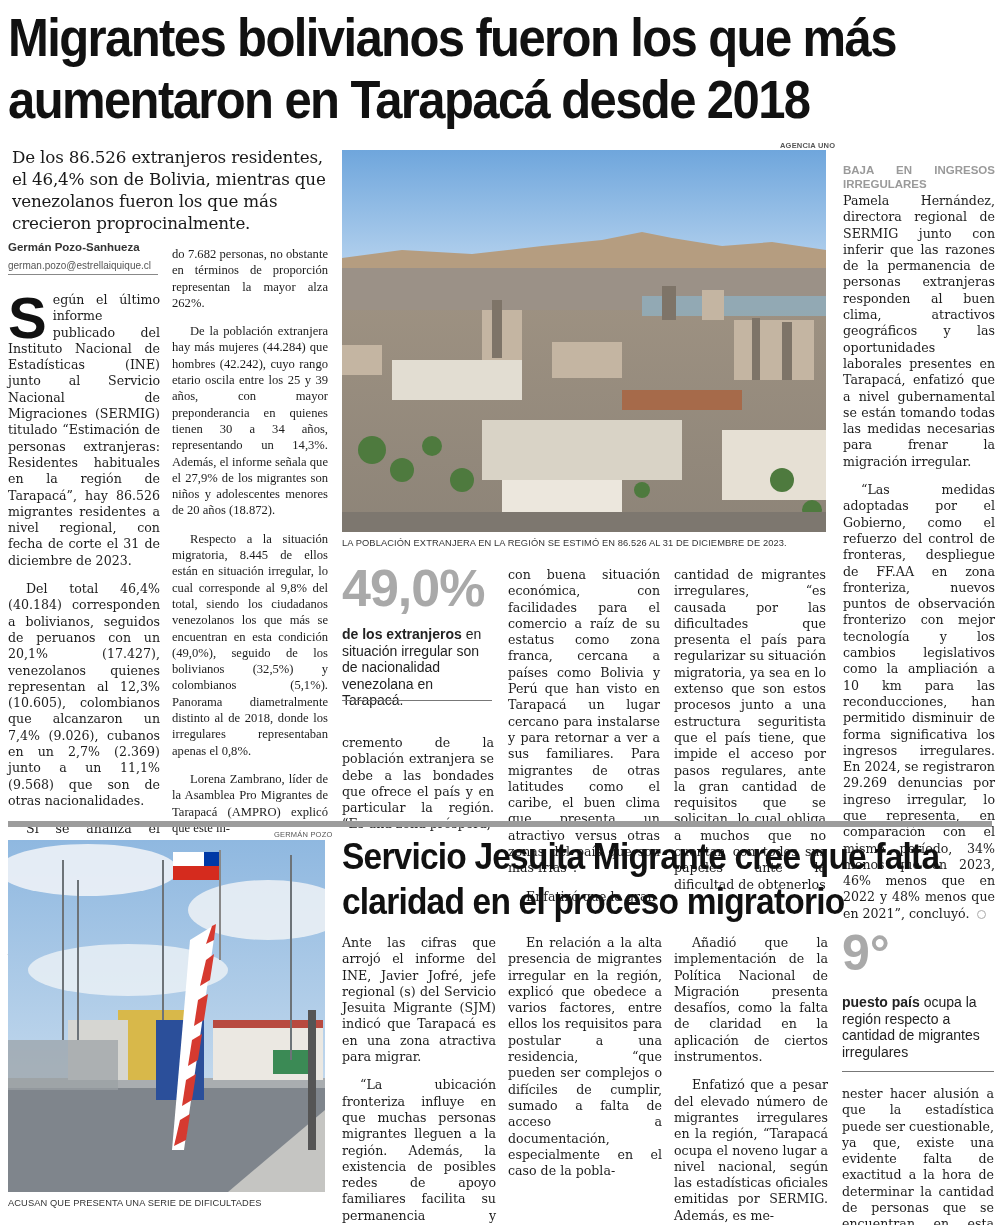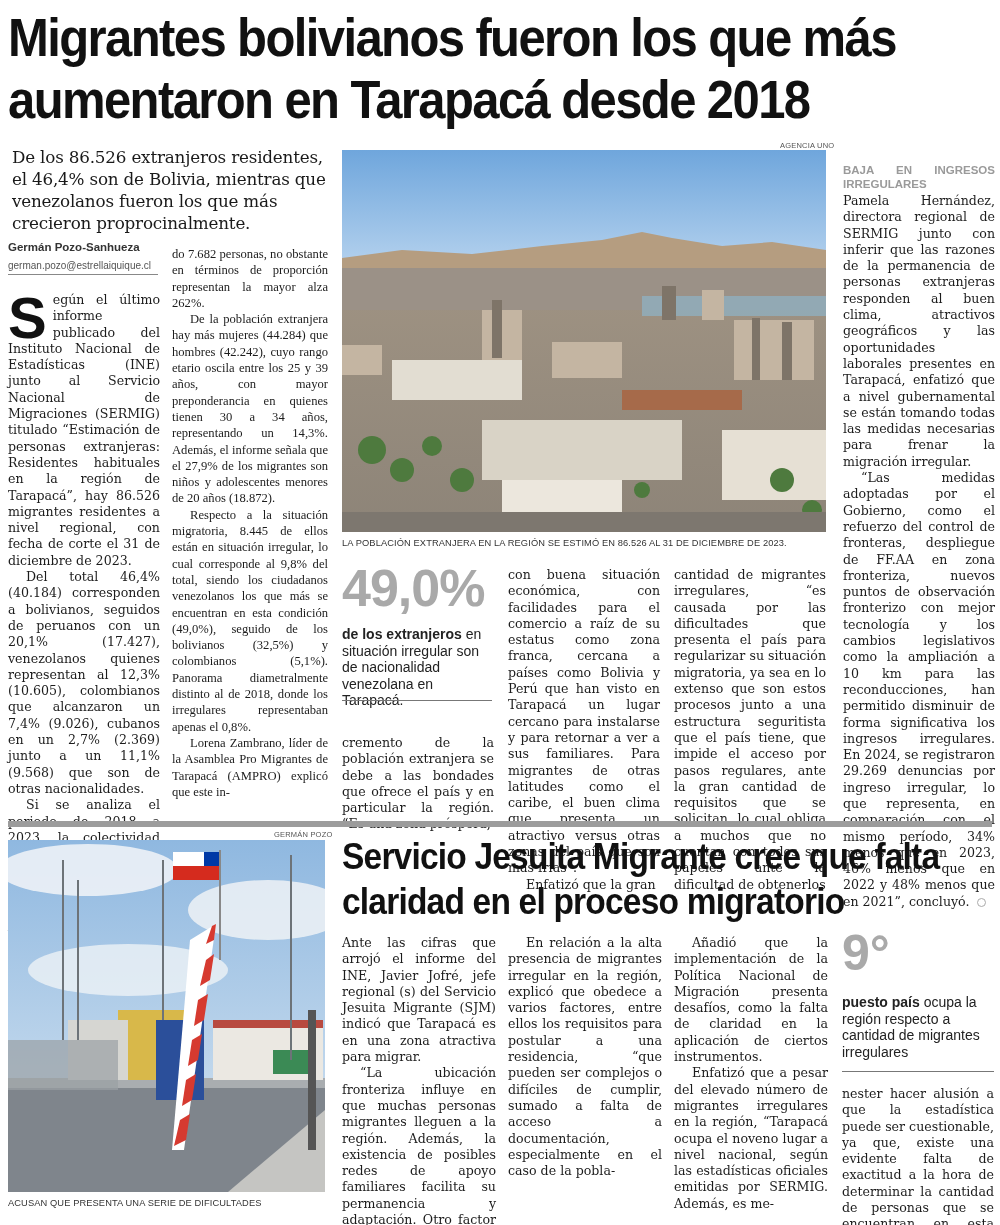--- a/index.html
+++ b/index.html
@@ -6,21 +6,21 @@
   html, body { width: 1000px; height: 1225px; background: #ffffff; overflow: hidden; }
   body { position: relative; color: #1a1a1a; font-family: "DejaVu Serif", serif; }
 
   .headline { position: absolute; left: 8px; top: 6px; width: 990px;
     font-family: "Liberation Sans", sans-serif; font-weight: 700; font-size: 49px;
     line-height: 58px; letter-spacing: -1.6px; color: #111; transform: scaleY(1.08); transform-origin: top left; }
 
   .col { position: absolute; font-family: "DejaVu Serif", serif; font-size: 12.6px; line-height: 16.3px;
     text-align: justify; hyphens: manual; color: #1c1c1c; }
   .col p { margin: 0; text-indent: 18px; }
-  .col p + p { margin-top: 0; }
+  .col p + p { margin-top: 12px; }
   .col p.noindent { text-indent: 0; }
 
   .deck { position: absolute; left: 12px; top: 146px; width: 322px;
     font-family: "DejaVu Serif", serif; font-size: 16.8px; line-height: 22px; color: #1a1a1a; letter-spacing: -0.2px; }
 
   .byline { position: absolute; left: 8px; top: 241px; width: 150px; }
   .byline .name { font-family: "Liberation Sans", sans-serif; font-size: 11.5px; font-weight: 700; color: #333; }
   .byline .mail { font-family: "Liberation Sans", sans-serif; font-size: 10px; color: #555; margin-top: 7px; }
   .byline-rule { position: absolute; left: 8px; top: 274px; width: 150px; height: 1px; background: #888; }
 
@@ -66,21 +66,21 @@
   <p>Si se analiza el periodo de 2018 a 2023, la colectividad boliviana fue la de mayor crecimiento con un aumento de 12.442 personas más que en 2018; seguido de Venezuela pasó de 2.923 a 10.605,suman-</p>
 </div>
 
 <div class="col" style="left:172px; top:246px; width:156px;font-family:Liberation Serif, serif;">
   <p class="noindent">do 7.682 personas, no obstante en términos de proporción representan la mayor alza 262%.</p>
   <p>De la población extranjera hay más mujeres (44.284) que hombres (42.242), cuyo rango etario oscila entre los 25 y 39 años, con mayor preponderancia en quienes tienen 30 a 34 años, representando un 14,3%. Además, el informe señala que el 27,9% de los migrantes son niños y adolescentes menores de 20 años (18.872).</p>
   <p>Respecto a la situación migratoria, 8.445 de ellos están en situación irregular, lo cual corresponde al 9,8% del total, siendo los ciudadanos venezolanos los que más se encuentran en esta condición (49,0%), seguido de los bolivianos (32,5%) y colombianos (5,1%). Panorama diametralmente distinto al de 2018, donde los irregulares representaban apenas el 0,8%.</p>
   <p>Lorena Zambrano, líder de la Asamblea Pro Migrantes de Tarapacá (AMPRO) explicó que este in-</p>
 </div>
 
-<div class="credit" style="left:780px; top:141px;">AGENCIA UNO</div>
+<div class="credit" style="left:780px; top:141px;font-weight:bold;">AGENCIA UNO</div>
 <div class="photo" style="left:342px; top:150px; width:484px; height:382px;">
   <svg width="484" height="382" viewBox="0 0 484 382">
     <defs>
       <linearGradient id="sky" x1="0" y1="0" x2="0" y2="1">
         <stop offset="0" stop-color="#6fa6dc"></stop>
         <stop offset="1" stop-color="#b5d2ee"></stop>
       </linearGradient>
       <linearGradient id="ground" x1="0" y1="0" x2="0" y2="1">
         <stop offset="0" stop-color="#a89a88"></stop>
         <stop offset="1" stop-color="#8d8478"></stop>

